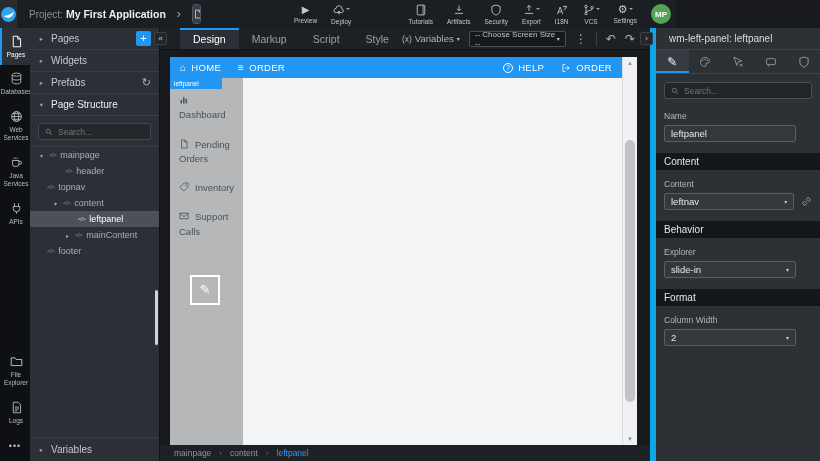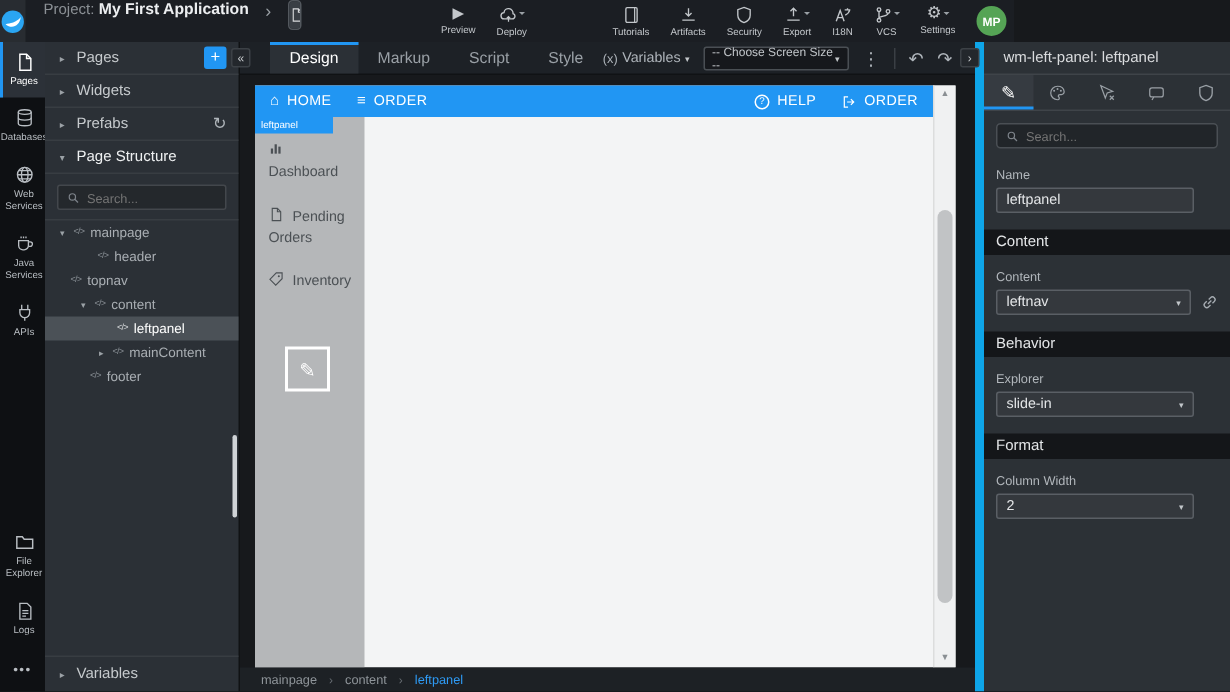--- a/index.html
+++ b/index.html
@@ -3,21 +3,21 @@
 <meta charset="utf-8">
 <style>
   *{box-sizing:border-box;margin:0;padding:0}
   html,body{width:820px;height:461px;overflow:hidden}
   body{position:relative;background:#17191c;font-family:"Liberation Sans",sans-serif;cursor:default}
   .abs{position:absolute}
   svg{display:block}
   .ic{width:12px;height:12px}
 
   
-  #topbar{left:0;top:0;width:676px;height:28px;background:#1b1e23;display:flex;z-index:5}
+  #topbar{left:0;top:0;width:676px;height:28px;background:#1b1e23;display:flex;align-items:center;z-index:5}
   .logo-box{width:30px;height:28px;background:#282c31;display:flex;align-items:center;justify-content:center}
   .proj{margin-left:12px;font-size:10px;color:#8b9095;white-space:nowrap}
   .proj b{color:#eceef0;font-size:10.5px;margin-left:3px}
   .proj-chev{color:#9aa0a5;font-size:12px;margin:0 11px}
   .main-box{display:flex;align-items:center;height:20px;border:1px solid #53585e;border-radius:3px;background:#000000;overflow:hidden}
   .main-box .cell{width:22px;height:18px;background:#3a3f45;display:flex;align-items:center;justify-content:center;color:#d8dadc}
   .main-name{padding:0 10px;font-size:10px;color:#fff;font-weight:bold;min-width:62px}
   .ast{color:#4da3ff;font-size:8px;vertical-align:top}
   .tb-act{display:flex;flex-direction:column;align-items:center;justify-content:center;gap:2px;height:28px;padding:0 7px;color:#c3c7cb;font-size:6.5px;cursor:pointer}
   .tb-act .irow{display:flex;align-items:flex-start;gap:1px}
@@ -404,21 +404,21 @@
     </div>
     <div class="tree-row selected" style="padding-left:48px">
       <span class="code-ic">&lt;/&gt;</span>
       <span>leftpanel</span>
     </div>
     <div class="tree-row" style="padding-left:34px">
       <span class="tri">▸</span>
       <span class="code-ic">&lt;/&gt;</span>
       <span>mainContent</span>
     </div>
-    <div class="tree-row" style="padding-left:30px">
+    <div class="tree-row" style="padding-left:17px">
       <span class="code-ic">&lt;/&gt;</span>
       <span>footer</span>
     </div>
   </div>
   <div class="lp-thumb"></div>
   <div class="lp-bottom">
     <span class="tri">▸</span>
     <span>Variables</span>
   </div>
 </div>
@@ -478,20 +478,23 @@
     <div class="cv-nav">
       <div class="nav-item"><svg style="display:inline-block">
             <use href="#i-chart"></use>
           </svg><span>Dashboard</span></div>
       <div class="nav-item"><svg style="display:inline-block">
             <use href="#i-page"></use>
           </svg><span>Pending Orders</span></div>
       <div class="nav-item"><svg style="display:inline-block">
             <use href="#i-tag"></use>
           </svg><span>Inventory</span></div>
+      <div class="nav-item"><svg style="display:inline-block">
+            <use href="#i-envelope"></use>
+          </svg><span>Support Calls</span></div>
       <div class="edit-box">
           <span>✎</span>
         </div>
     </div>
     <div class="cv-scroll">
       <span>▲</span>
       <span>▼</span>
     </div>
     <div class="cv-thumb"></div>
   </div>

